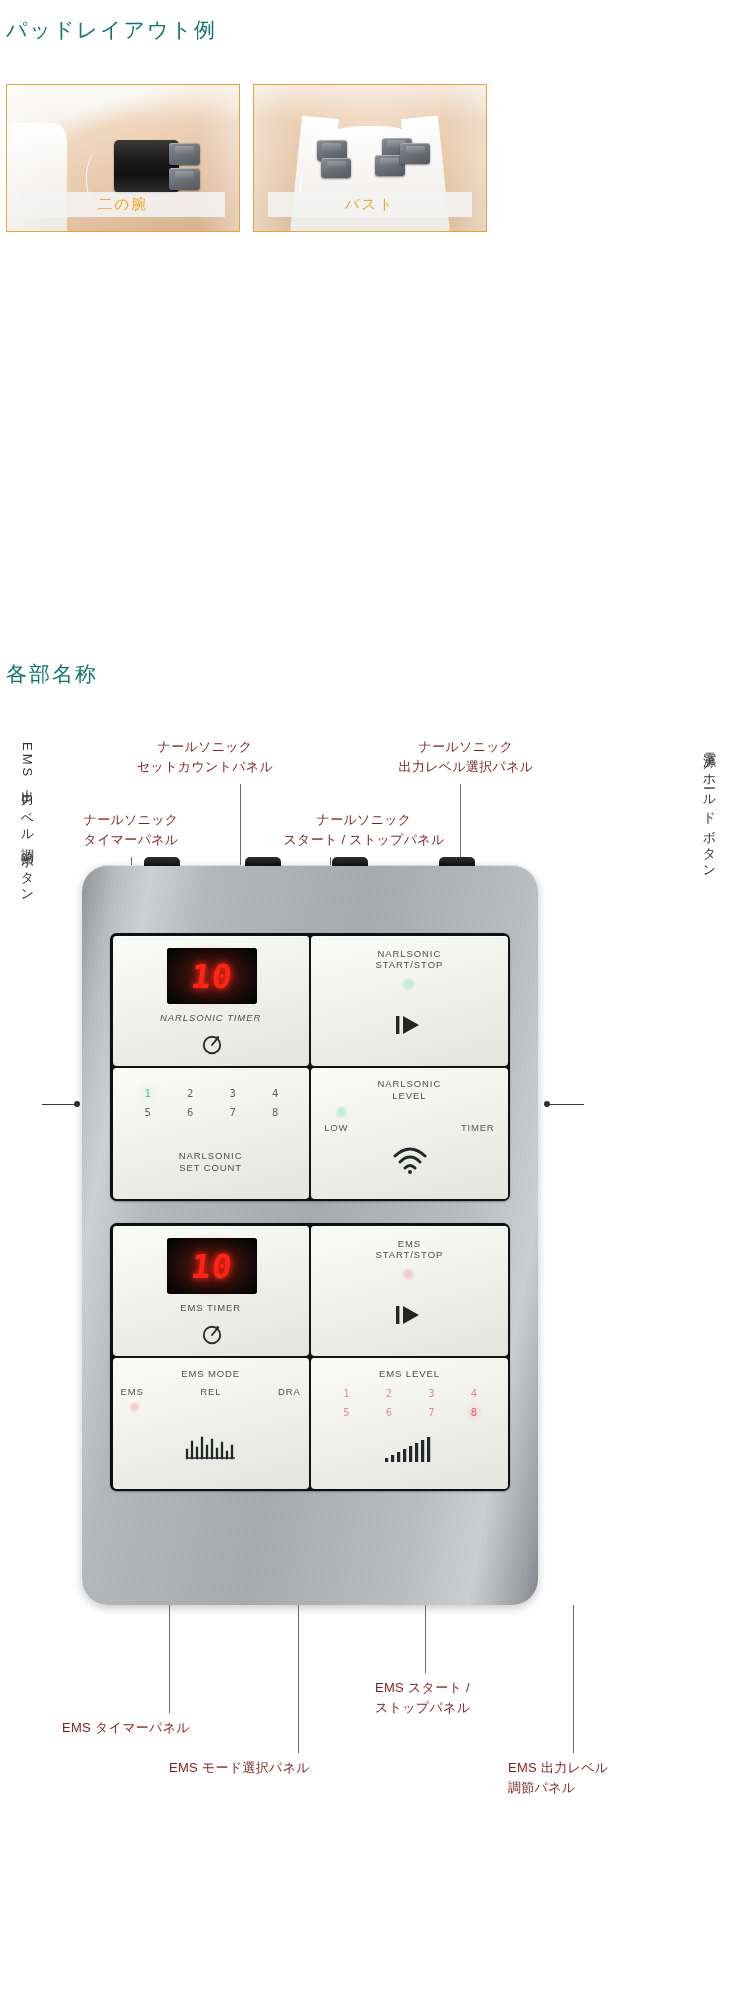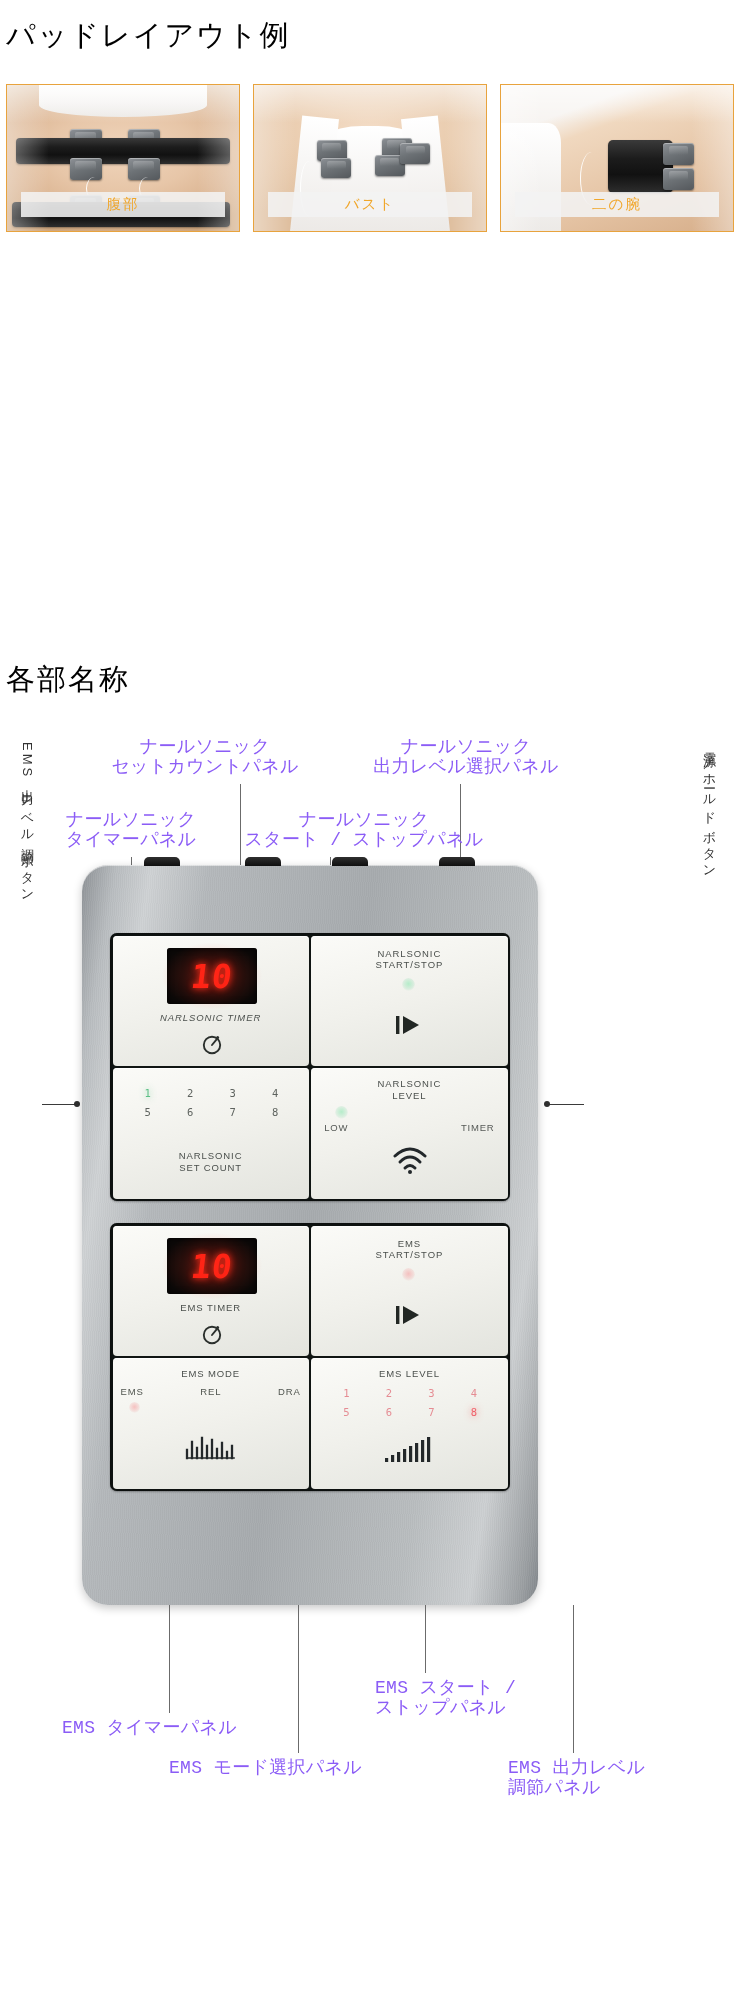--- a/index.html
+++ b/index.html
@@ -8,23 +8,23 @@
     height: 2000px;
     background: #ffffff;
     font-family: "Liberation Sans", "DejaVu Sans", sans-serif;
     overflow: hidden;
   }
   .page { position: relative; width: 740px; height: 2000px; }
 
   
   .sec-title {
     position: absolute;
-    font-size: 29px;
+    font-size: 21px;
     font-weight: 400;
-    color: #000000;
+    color: #0f766e;
     letter-spacing: 2px;
     white-space: nowrap;
   }
   #pad-title { left: 6px; top: 16px; }
   #parts-title { left: 6px; top: 660px; }
 
   
   .pad-grid {
     position: absolute;
     left: 6px;
@@ -93,26 +93,25 @@
     line-height: 25px;
     text-align: center;
     letter-spacing: 2px;
   }
 
   
   .diagram { position: absolute; left: 0; top: 700px; width: 740px; height: 1300px; }
 
   .callout-txt {
     position: absolute;
-    font-size: 18px;
+    font-size: 13px;
     line-height: 20px;
-    color: #8b5cf6;
+    color: #7f1d1d;
     white-space: pre;
     letter-spacing: .3px;
-    font-family: Liberation Mono, monospace;
   }
   .callout-txt.c { text-align: center; transform: translateX(-50%); }
 
   .lead {
     position: absolute;
     width: 1px;
     background: #6b6b6b;
   }
   .lead-h { position: absolute; height: 1px; background: #3a3a3a; }
   .dot {
@@ -261,71 +260,53 @@
 </style>
 </head>
 <body>
 
 <div class="page">
 
   <h1 class="sec-title" id="pad-title">パッドレイアウト例</h1>
 
   <div class="pad-grid">
 
+
     <div class="pad-cell">
       <div class="photo">
-        <div class="skin-bg"></div>
-        <div class="white-cloth" style="left:14%;top:-2%;width:72%;height:24%;border-radius:0 0 50% 50%/0 0 34% 34%;"></div>
-        <div class="elec" style="left:27%;top:30%;width:14%;height:15%;"></div>
-        <div class="elec" style="left:52%;top:30%;width:14%;height:15%;"></div>
-        <div class="band" style="left:4%;top:36%;width:92%;height:18%;border-radius:4px;"></div>
-        <div class="elec" style="left:27%;top:50%;width:14%;height:15%;"></div>
-        <div class="elec" style="left:52%;top:50%;width:14%;height:15%;"></div>
-        <div class="wire" style="left:34%;top:63%;width:8%;height:16%;"></div>
-        <div class="wire" style="left:57%;top:63%;width:8%;height:16%;"></div>
-        <div class="elec" style="left:27%;top:75%;width:14%;height:15%;"></div>
-        <div class="elec" style="left:52%;top:75%;width:14%;height:15%;"></div>
-        <div class="band" style="left:2%;top:80%;width:94%;height:17%;border-radius:4px;"></div>
+        <div class="skin-bg" style="background:linear-gradient(160deg,#f7f4f1 0%,#f7f4f1 22%,#f0d8bf 34%,#e4c2a2 70%,#d6ae8a 100%);"></div>
+        <div class="white-cloth" style="left:-4%;top:26%;width:30%;height:76%;border-radius:0 18% 0 0;"></div>
+        <div class="elec" style="left:49%;top:40%;width:14%;height:16%;"></div>
+        <div class="elec" style="left:49%;top:56%;width:14%;height:16%;"></div>
+        <div class="band" style="left:46%;top:38%;width:28%;height:36%;border-radius:5px;"></div>
+        <div class="elec" style="left:70%;top:40%;width:13%;height:15%;"></div>
+        <div class="elec" style="left:70%;top:57%;width:13%;height:15%;"></div>
+        <div class="wire" style="left:34%;top:46%;width:10%;height:36%;"></div>
         <div class="hi-wash"></div>
       </div>
-      <div class="pad-caption">腹部</div>
+      <div class="pad-caption">二の腕</div>
     </div>
 
     <div class="pad-cell">
       <div class="photo">
         <div class="skin-bg" style="background:radial-gradient(ellipse 80% 70% at 50% 30%, #f3dcc6 0%, #e9cbad 50%, #ddbb99 100%);"></div>
         <div class="white-cloth" style="left:22%;top:28%;width:56%;height:74%;border-radius:44% 44% 8px 8px/30% 30% 4px 4px;"></div>
         <div class="white-cloth" style="left:18%;top:22%;width:16%;height:80%;transform:rotate(6deg);"></div>
         <div class="white-cloth" style="left:66%;top:22%;width:16%;height:80%;transform:rotate(-6deg);"></div>
         <div class="elec" style="left:27%;top:38%;width:13%;height:14%;"></div>
         <div class="elec" style="left:29%;top:50%;width:13%;height:14%;"></div>
         <div class="elec" style="left:55%;top:36%;width:13%;height:14%;"></div>
         <div class="elec" style="left:52%;top:48%;width:13%;height:14%;"></div>
         <div class="elec" style="left:63%;top:40%;width:13%;height:14%;"></div>
         <div class="wire" style="left:20%;top:52%;width:8%;height:38%;"></div>
         <div class="hi-wash"></div>
       </div>
       <div class="pad-caption">バスト</div>
     </div>
 
-    <div class="pad-cell">
-      <div class="photo">
-        <div class="skin-bg" style="background:linear-gradient(160deg,#f7f4f1 0%,#f7f4f1 22%,#f0d8bf 34%,#e4c2a2 70%,#d6ae8a 100%);"></div>
-        <div class="white-cloth" style="left:-4%;top:26%;width:30%;height:76%;border-radius:0 18% 0 0;"></div>
-        <div class="elec" style="left:49%;top:40%;width:14%;height:16%;"></div>
-        <div class="elec" style="left:49%;top:56%;width:14%;height:16%;"></div>
-        <div class="band" style="left:46%;top:38%;width:28%;height:36%;border-radius:5px;"></div>
-        <div class="elec" style="left:70%;top:40%;width:13%;height:15%;"></div>
-        <div class="elec" style="left:70%;top:57%;width:13%;height:15%;"></div>
-        <div class="wire" style="left:34%;top:46%;width:10%;height:36%;"></div>
-        <div class="hi-wash"></div>
-      </div>
-      <div class="pad-caption">二の腕</div>
-    </div>
-
 
 
   </div>
 
   <h1 class="sec-title" id="parts-title">各部名称</h1>
 
   <div class="diagram">
 
     <div class="callout-txt c" style="left:205px; top:37px;">ナールソニック
 セットカウントパネル</div>

